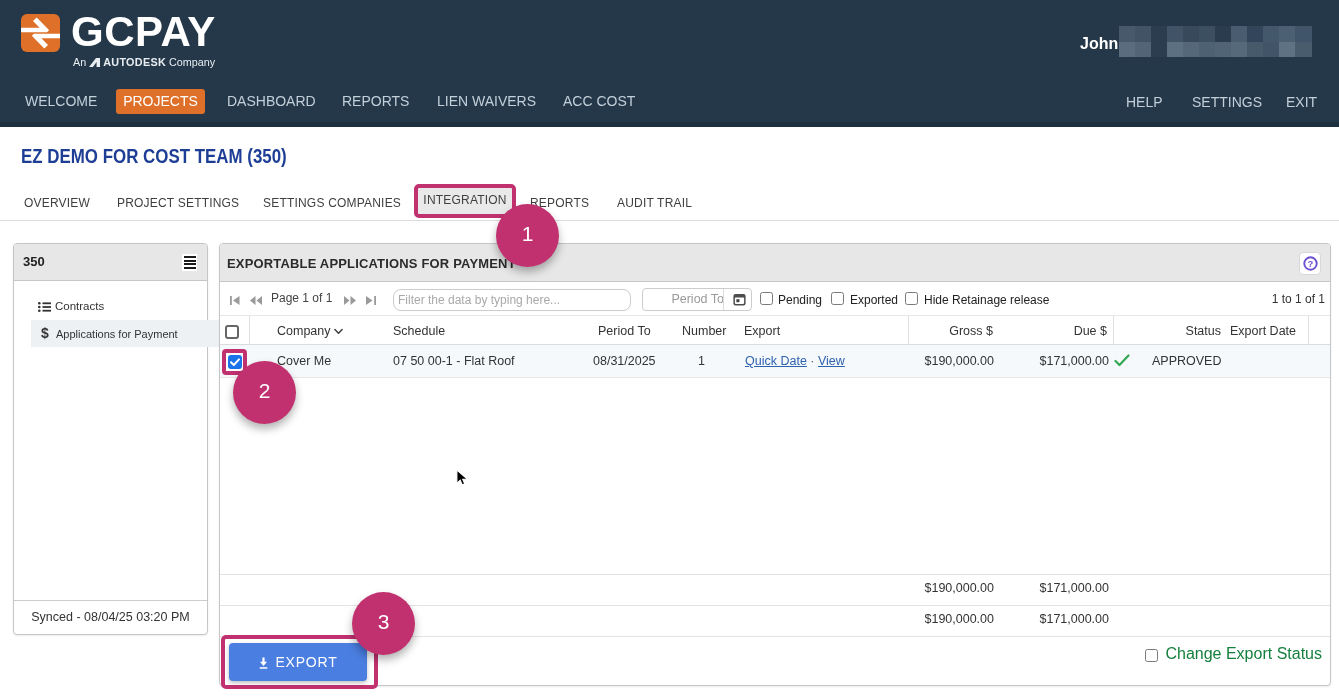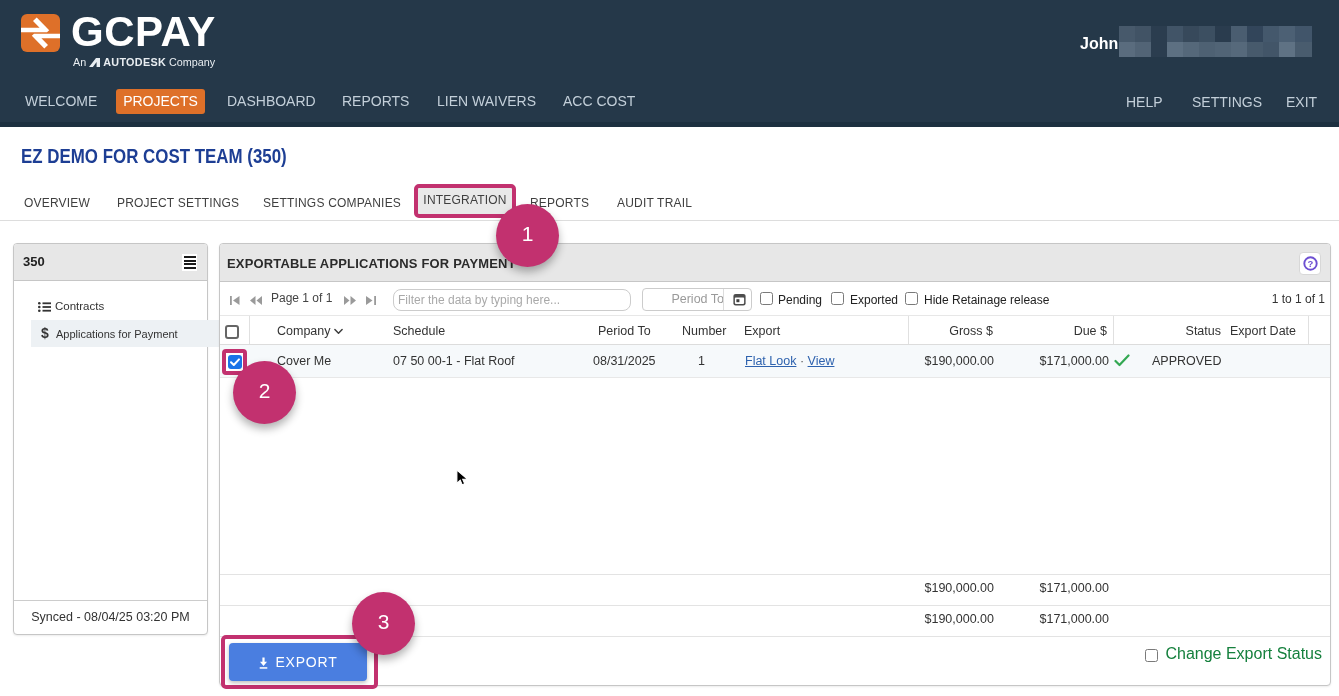--- a/index.html
+++ b/index.html
@@ -273,21 +273,21 @@
           <div id="dcb">
         <svg width="14" height="14" viewBox="0 0 14 14">
               <path d="M3 7.2 L5.8 10 L11 4.4" fill="none" stroke="#fff" stroke-width="2" stroke-linecap="round" stroke-linejoin="round"></path>
             </svg>
       </div>
         </div>
       <div class="dc" style="left:57px;">Cover Me</div>
       <div class="dc" style="left:173px;">07 50 00-1 - Flat Roof</div>
       <div class="dc" style="left:373px;">08/31/2025</div>
       <div class="dc" style="left:478px;">1</div>
-      <div class="dc" style="left:525px;"><span class="link">Flat Look</span> <span style="color:#555;">·</span> <span class="link">View</span></div>
+      <div class="dc" style="left:525px;"><span class="link">Quick Date</span> <span style="color:#555;">·</span> <span class="link">View</span></div>
       <div class="dc" style="right:336px;">$190,000.00</div>
       <div class="dc" style="right:221px;">$171,000.00</div>
       <div class="dc" style="left:894px;">
         <svg width="16" height="13" viewBox="0 0 16 13">
             <path d="M1.5 7 L5.5 11 L14.5 1.5" fill="none" stroke="#33a852" stroke-width="2.2" stroke-linecap="round" stroke-linejoin="round"></path>
           </svg>
       </div>
       <div class="dc" style="left:932px;">APPROVED</div>
     </div>
     <div class="sumline" style="top:330px;"></div>

